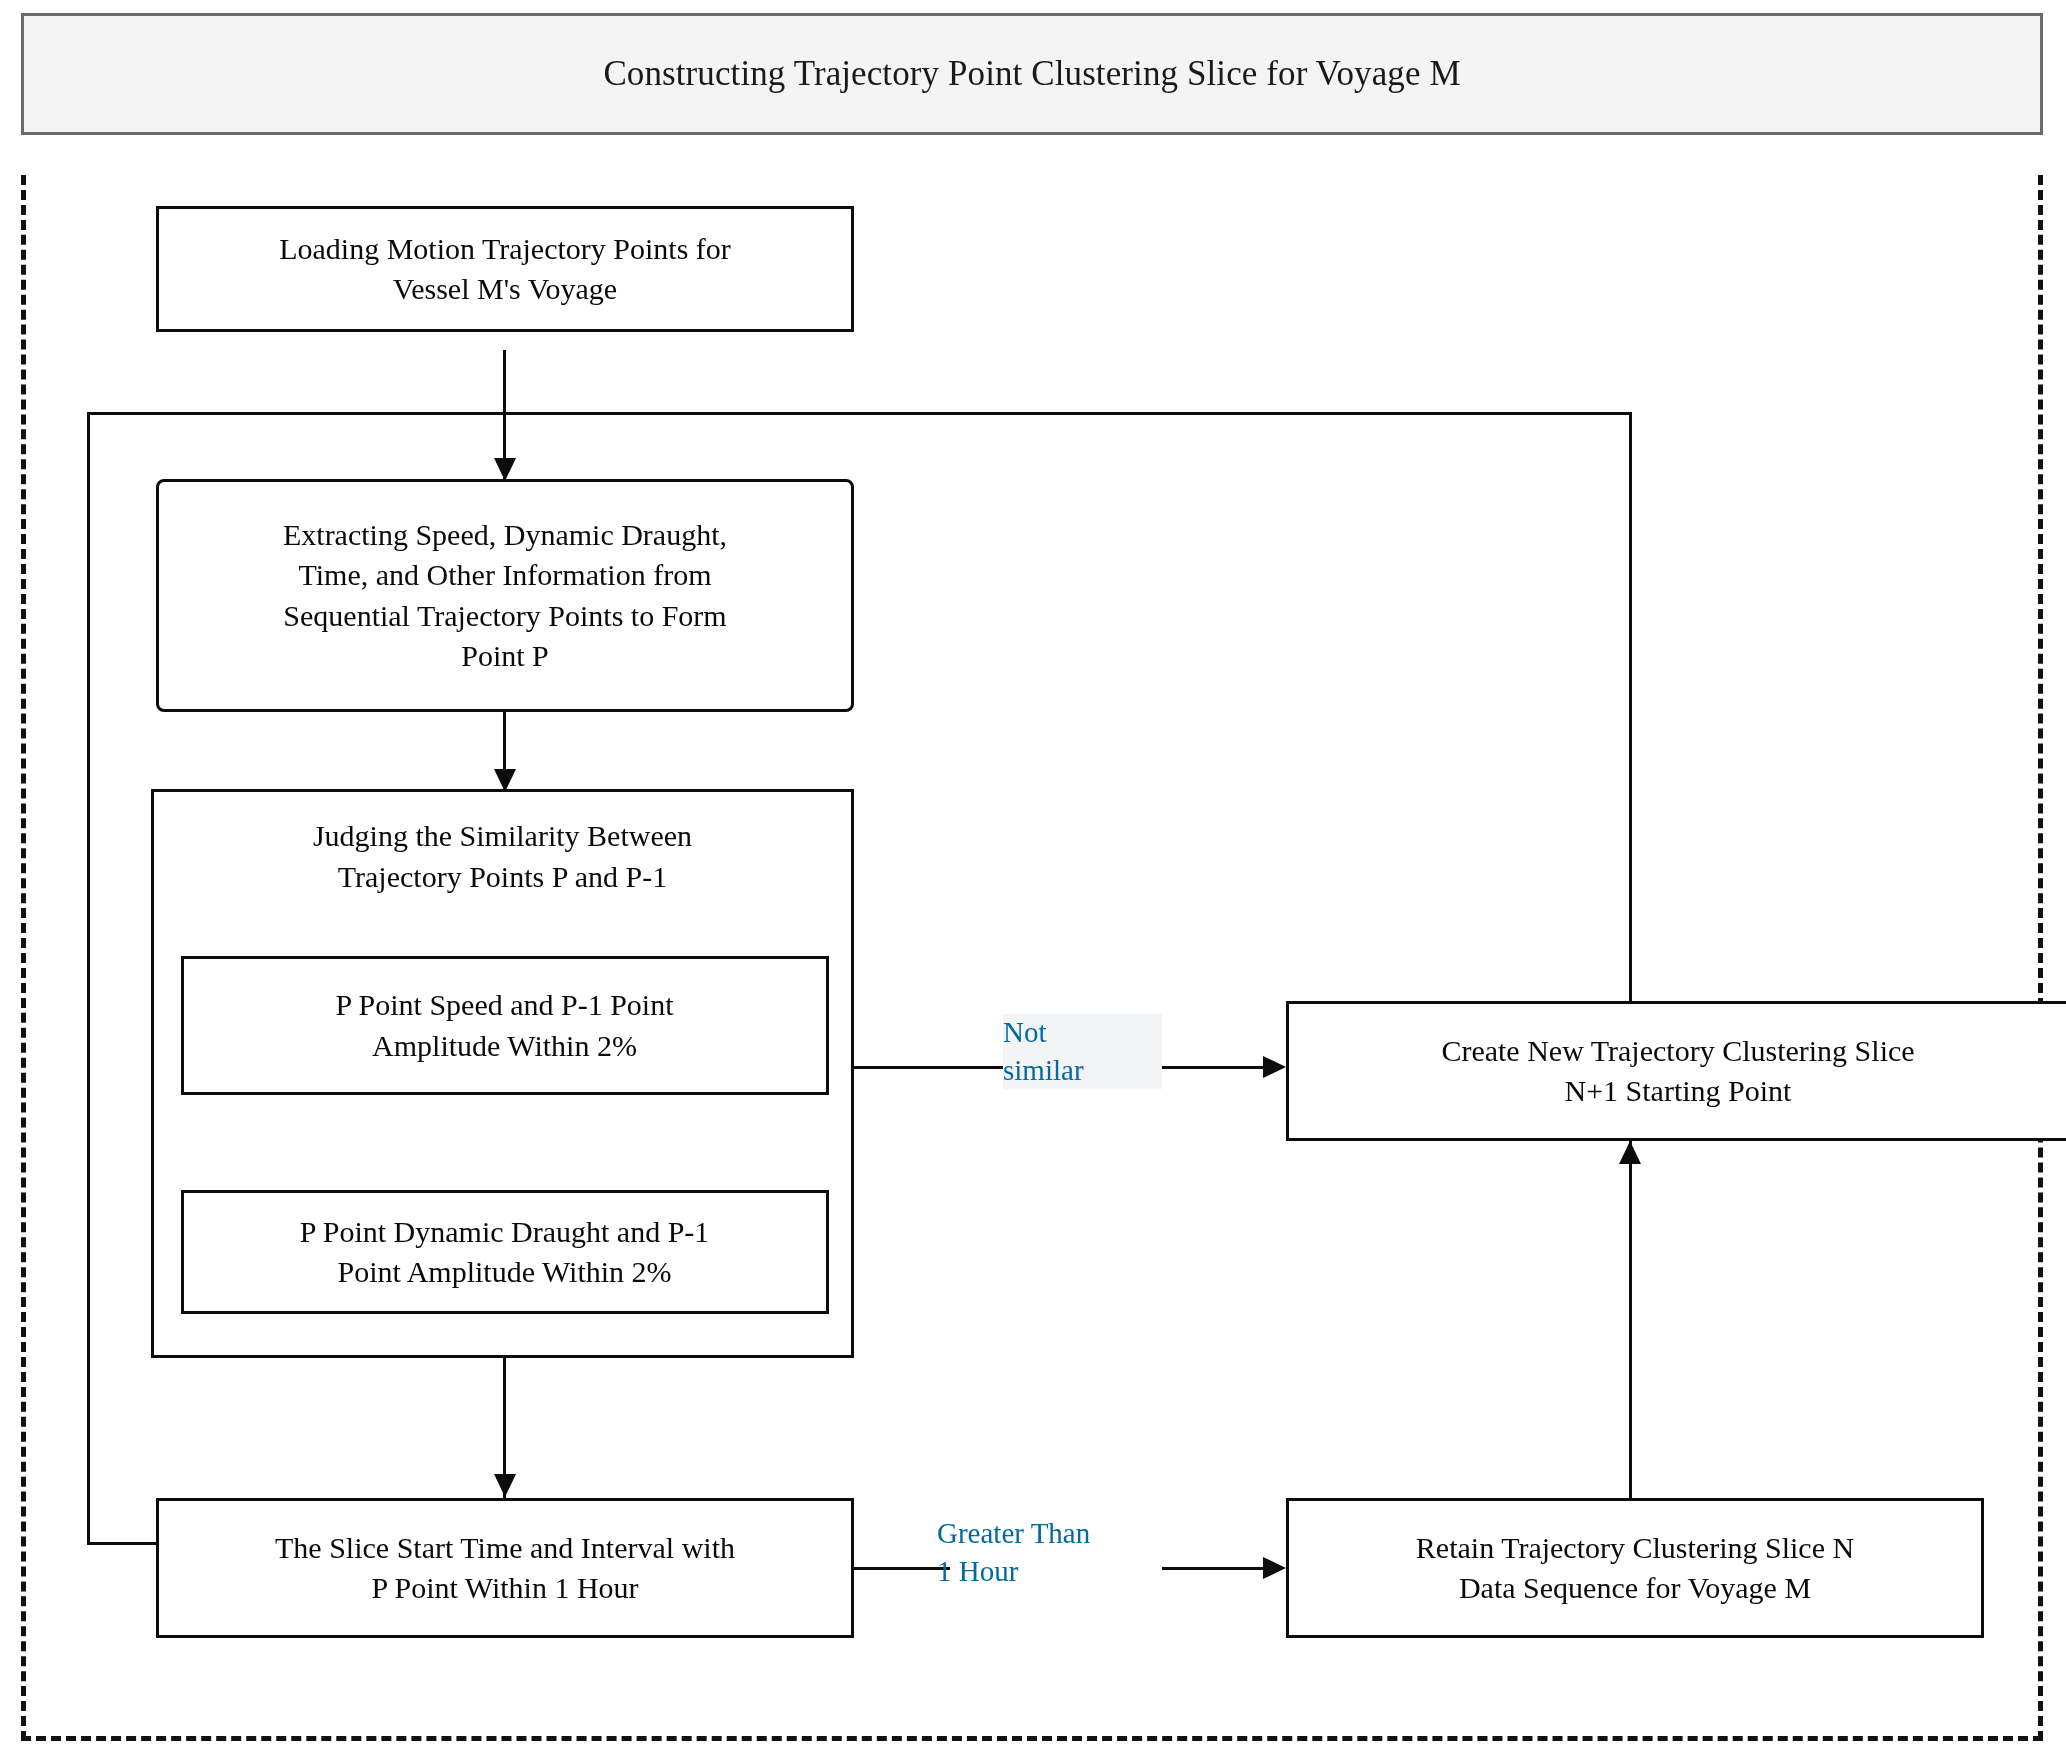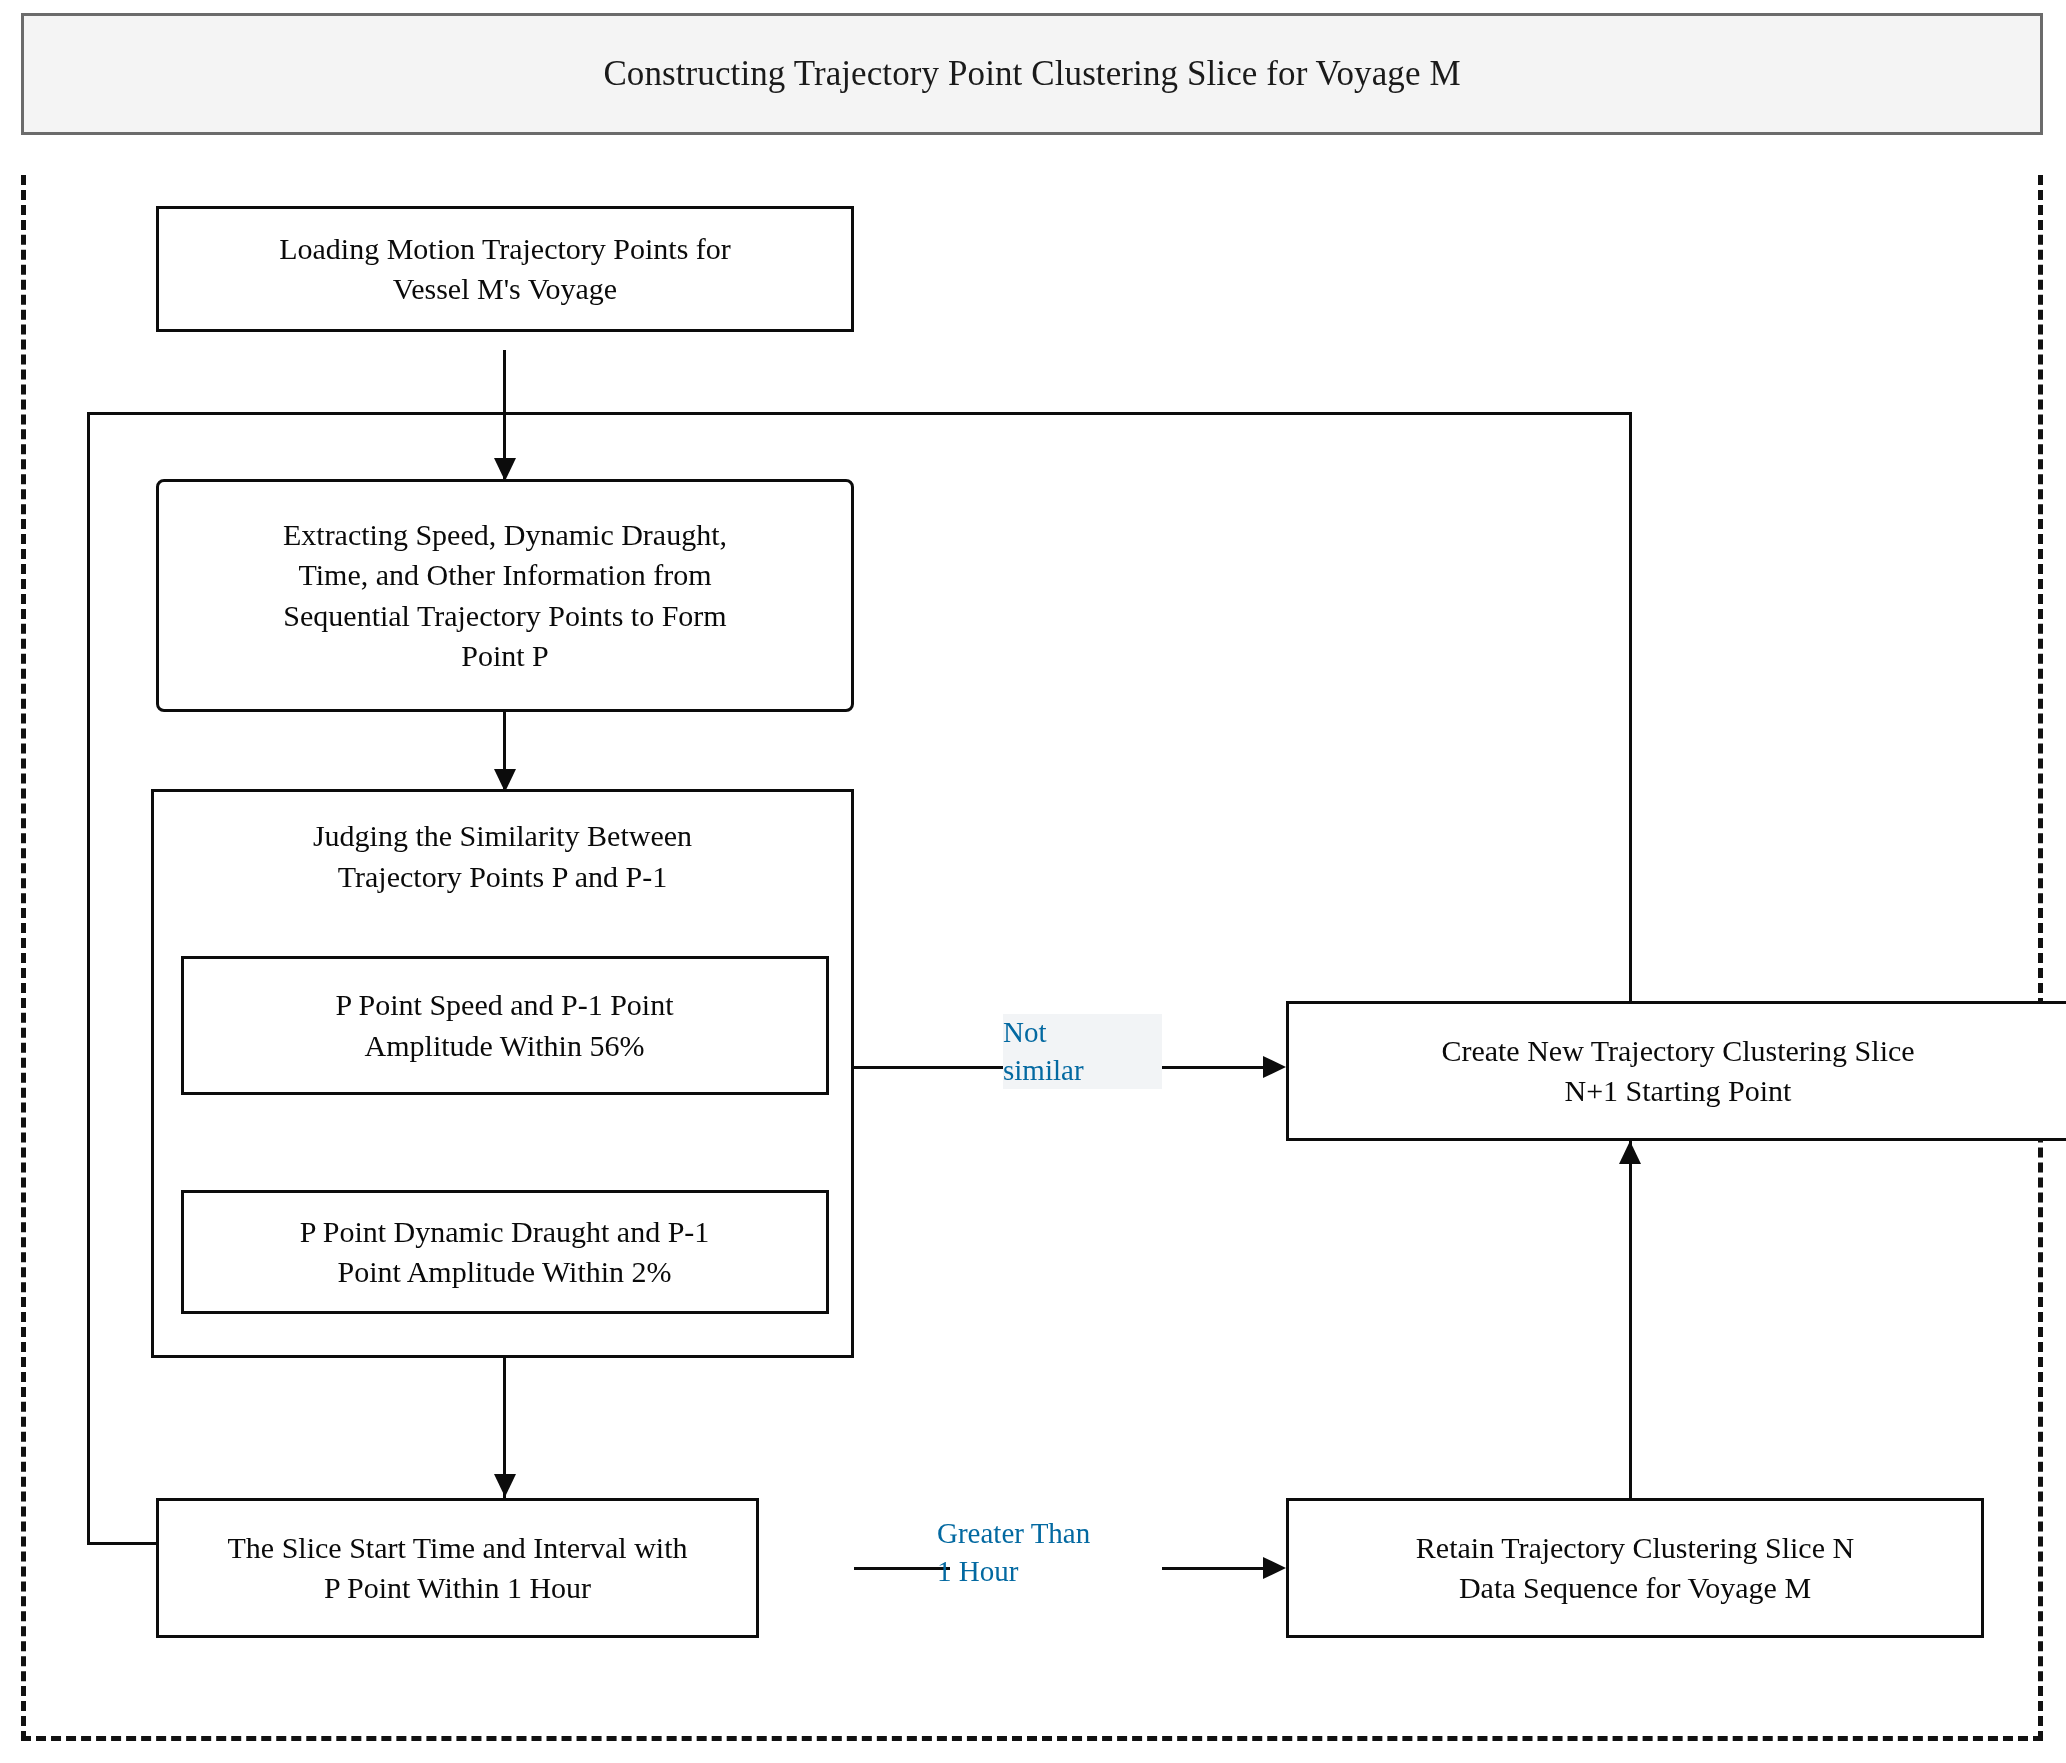--- a/index.html
+++ b/index.html
@@ -185,39 +185,39 @@
 
   <div class="vline" style="left:503px; top:712px; height:79px;"></div>
   <div class="arrow-down" style="left:494px; top:769px;"></div>
 
   <div class="group-node" style="left:151px; top:789px; width:703px; height:569px;">
     <div class="group-title">Judging the Similarity Between
 Trajectory Points P and P-1</div>
 
     <div class="sub-node" style="left:26.5px; top:164px; width:648px; height:139px;">
       <div class="node-label">P Point Speed and P-1 Point
-Amplitude Within 56%</div>
+Amplitude Within 2%</div>
     </div>
 
     <div class="sub-node" style="left:26.5px; top:382px; width:648px; height:124px;margin-top:16px;">
       <div class="node-label">P Point Dynamic Draught and P-1
 Point Amplitude Within 2%</div>
     </div>
   </div>
 
   <div class="hline" style="left:854px; top:1066px; width:240px;"></div>
   <div class="hline" style="left:1162px; top:1066px; width:103px;"></div>
   <div class="arrow-right" style="left:1263px; top:1056px;"></div>
   <div class="edge-label shaded" style="left:1003px; top:1014px; width:159px;">Not
 similar</div>
 
   <div class="vline" style="left:503px; top:1358px; height:156px;"></div>
   <div class="arrow-down" style="left:494px; top:1474px;"></div>
 
-  <div class="node" style="left:156px; top:1498px; width:603px; height:140px;">
+  <div class="node" style="left:156px; top:1498px; width:698px; height:140px;">
     <div class="node-label">The Slice Start Time and Interval with
 P Point Within 1 Hour</div>
   </div>
 
   <div class="hline" style="left:854px; top:1567px; width:96px;"></div>
   <div class="hline" style="left:1162px; top:1567px; width:103px;"></div>
   <div class="arrow-right" style="left:1263px; top:1557px;"></div>
   <div class="edge-label" style="left:937px; top:1515px; width:238px;">Greater Than
 1 Hour</div>
 

